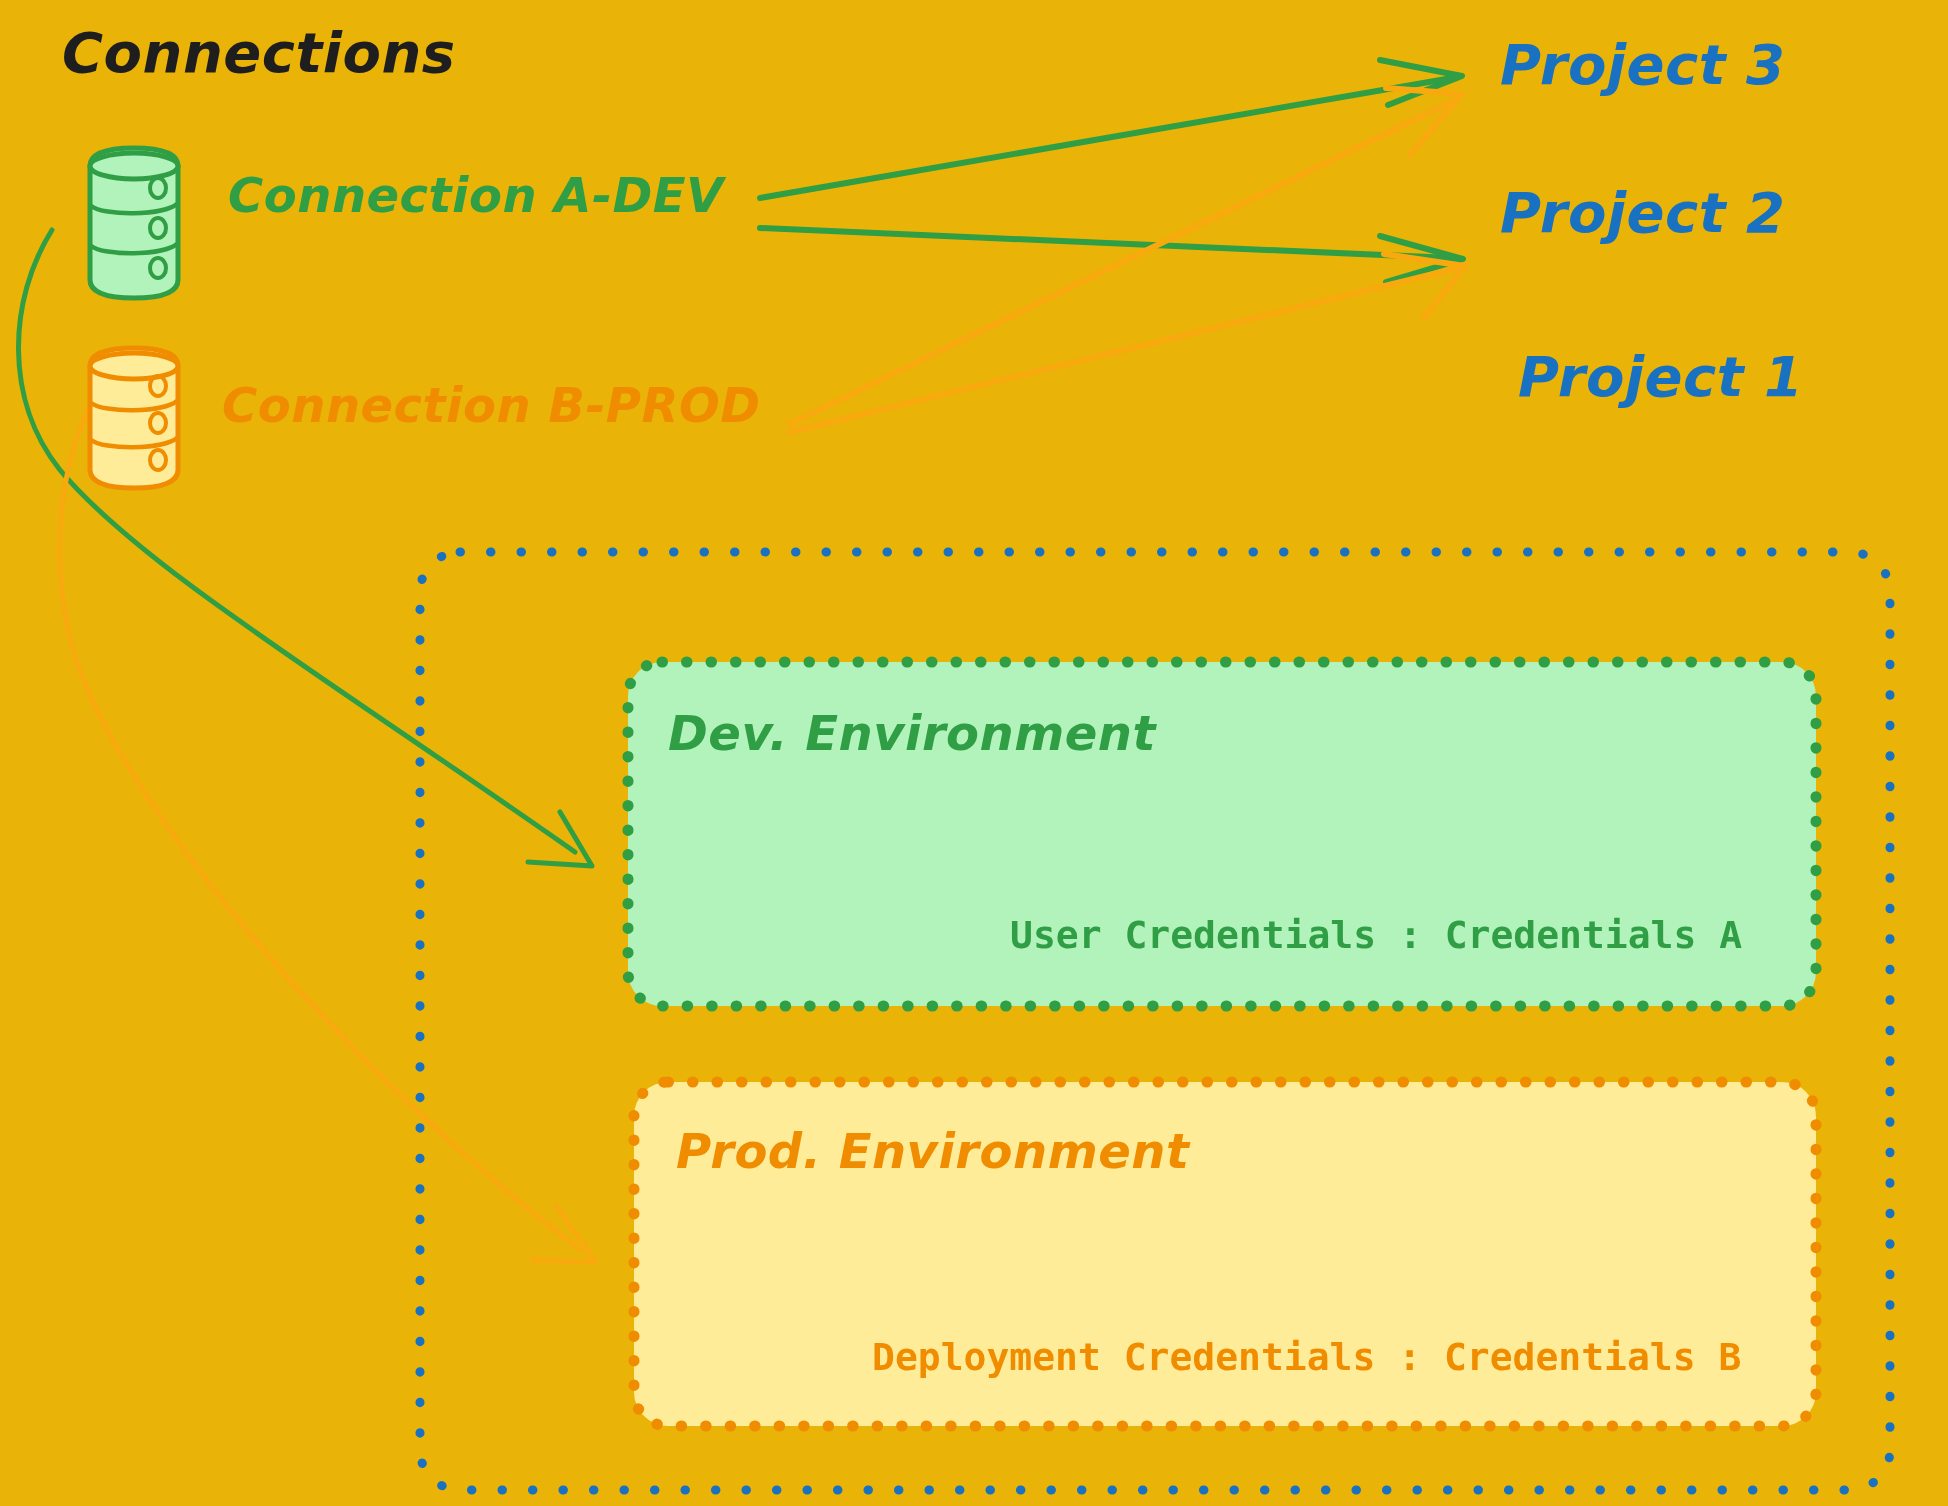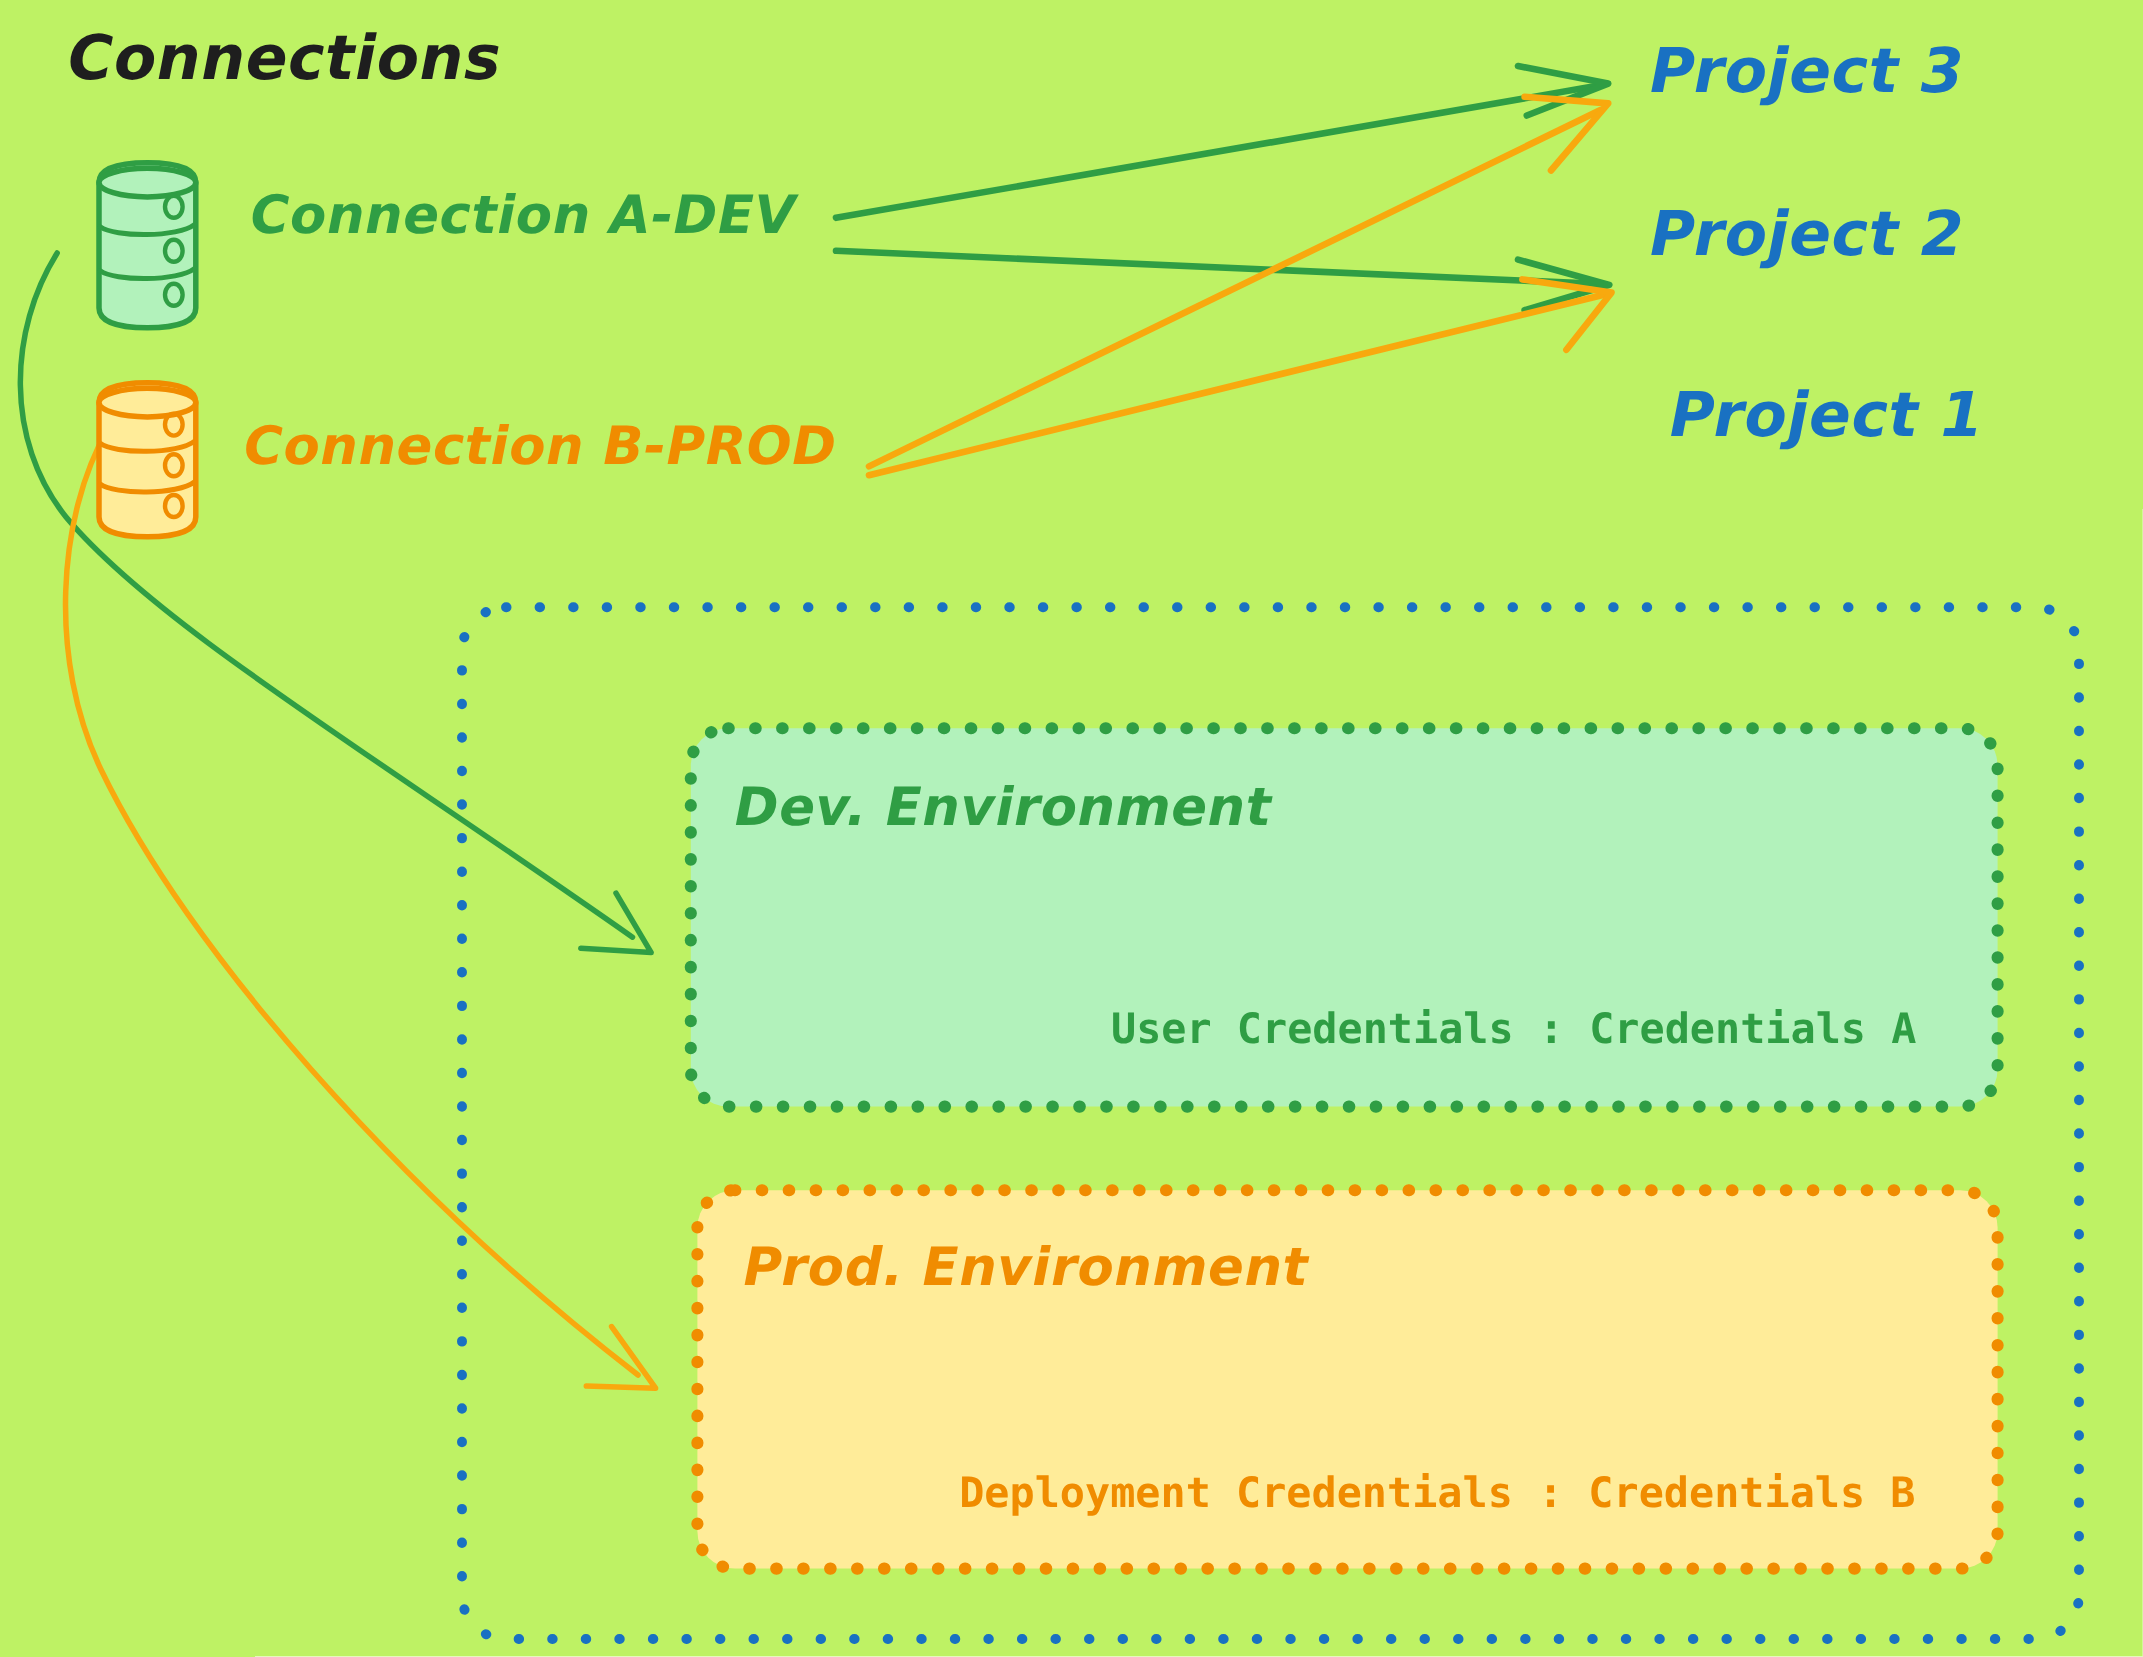--- a/index.html
+++ b/index.html
@@ -1,18 +1,18 @@
 <!DOCTYPE html>
 <html><head>
 <meta charset="utf-8">
 <style>
   html,body{margin:0;padding:0;background:#ffffff;}
   #stage{
     position:relative;width:1948px;height:1506px;
-    background:#bef264;overflow:hidden;
+    background:#eab308;overflow:hidden;
     font-family:"DejaVu Sans",sans-serif;
   }
   svg.layer{position:absolute;left:0;top:0;width:1948px;height:1506px;overflow:visible;}
   .hand{font-family:"DejaVu Sans",sans-serif;font-weight:700;font-style:italic;letter-spacing:.5px;}
   .mono{font-family:"DejaVu Sans Mono","Liberation Mono",monospace;font-weight:700;}
   text{paint-order:stroke;}
 </style>
 </head>
 <body>
 

